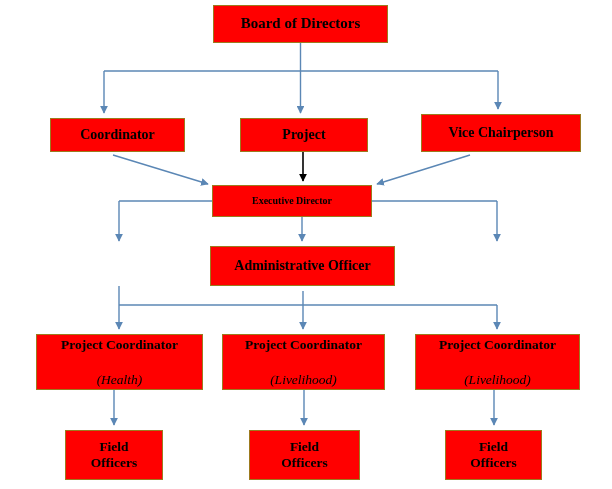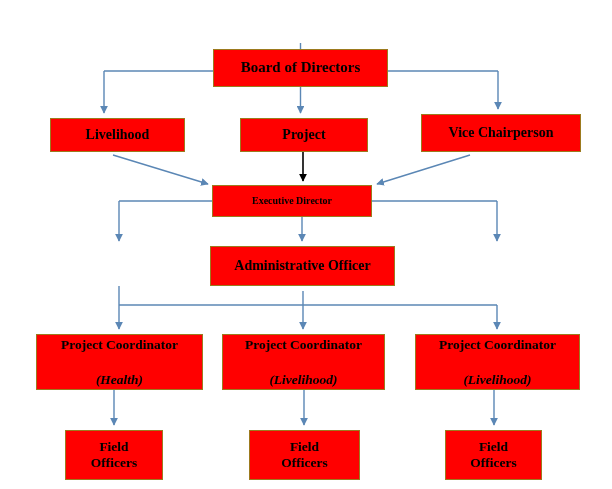--- a/index.html
+++ b/index.html
@@ -39,25 +39,25 @@
     line-height: 1.15;
     z-index: 2;
   }
   .node .title {
     display: block;
     white-space: nowrap;
   }
   .node .subtitle {
     display: block;
     font-style: italic;
-    font-weight: bold;
+    font-weight: normal;
     margin-top: 19px;
     white-space: nowrap;
   }
-  .n-board      { left: 213px; top: 5px;   width: 175px; height: 38px; font-size: 15px; margin-top: 44px; }
+  .n-board      { left: 213px; top: 5px;   width: 175px; height: 38px; font-size: 15px; }
   .n-chair      { left: 50px;  top: 118px; width: 135px; height: 34px; font-size: 14px; }
   .n-patron     { left: 240px; top: 118px; width: 128px; height: 34px; font-size: 14px; }
   .n-vicechair  { left: 421px; top: 114px; width: 160px; height: 38px; font-size: 14px; }
   .n-execdir    { left: 212px; top: 185px; width: 160px; height: 32px; font-size: 10px; }
   .n-program    { left: 36px;  top: 246px; width: 167px; height: 40px; font-size: 14px; }
   .n-admin      { left: 210px; top: 246px; width: 185px; height: 40px; font-size: 14px; }
   .n-accounting { left: 415px; top: 246px; width: 165px; height: 40px; font-size: 14px; }
   .n-pc1        { left: 36px;  top: 334px; width: 167px; height: 56px; font-size: 13.5px; }
   .n-pc2        { left: 222px; top: 334px; width: 163px; height: 56px; font-size: 13.5px; }
   .n-pc3        { left: 415px; top: 334px; width: 165px; height: 56px; font-size: 13.5px; }
@@ -117,21 +117,21 @@
     <g stroke="#000000" stroke-width="1.6" fill="none">
       <path d="M 303 152 L 303 181" marker-end="url(#arrow-black)"></path>
     </g>
   </svg>
 
   <div class="node n-board">
     <span class="title">Board of Directors</span>
   </div>
 
   <div class="node n-chair">
-    <span class="title">Livelihood</span>
+    <span class="title">Coordinator</span>
   </div>
 
   <div class="node n-patron">
     <span class="title">Project</span>
   </div>
 
   <div class="node n-vicechair">
     <span class="title">Vice Chairperson</span>
   </div>
 

